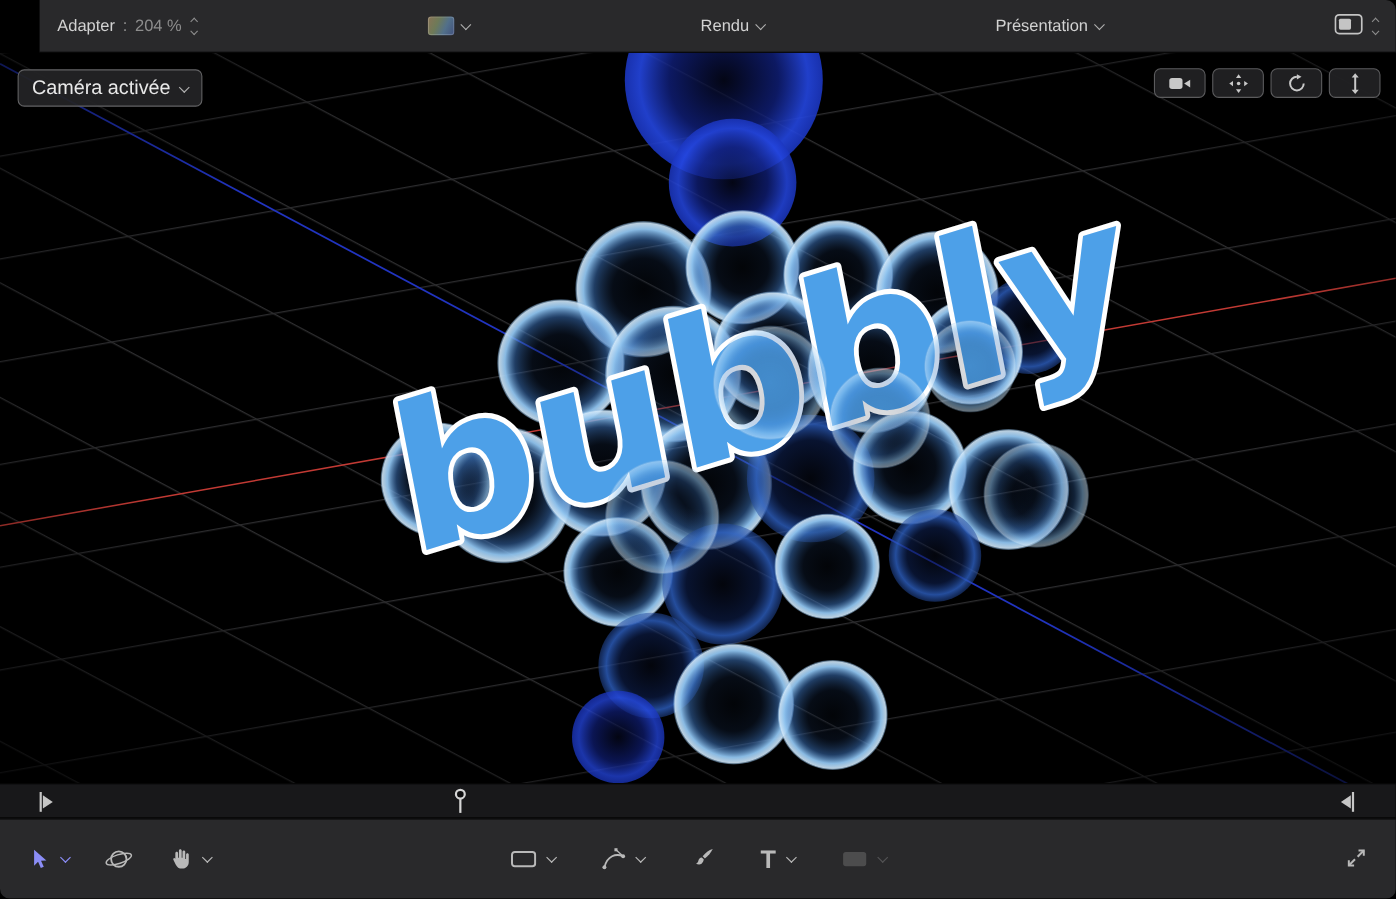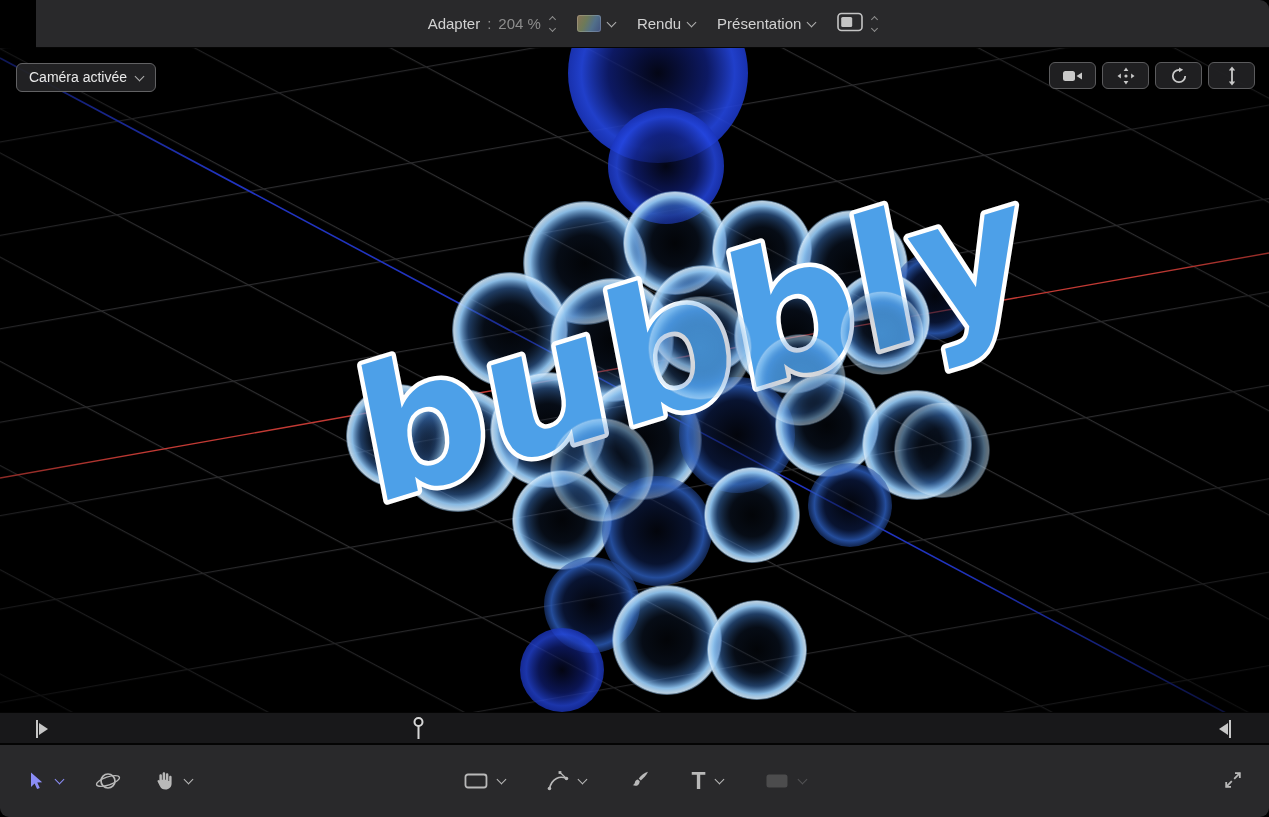--- a/index.html
+++ b/index.html
@@ -4,21 +4,21 @@
 <style>
   * { box-sizing: border-box; margin: 0; padding: 0; }
   html, body { width: 1269px; height: 817px; background: #000; }
   body { font-family: "Liberation Sans", "DejaVu Sans", sans-serif; }
 
   .app { width: 1269px; height: 817px; display: flex; flex-direction: column;
          background: #000; border-radius: 9px; overflow: hidden; }
 
   
   .top-toolbar { flex: 0 0 48px; background: #29292b; border-bottom: 1px solid #050505;
-                 display: flex; align-items: center; justify-content: center;
+                 display: flex; align-items: center; justify-content: space-between;
                  gap: 22px; padding: 0 16px; margin-left: 36px; }
   .tt-group { display: flex; align-items: center; gap: 7px; color: #d2d2d2;
               font-size: 15px; cursor: default; background: none; border: none; }
   .dim { color: #8d8d8d; }
   .chev { display: inline-block; width: 7px; height: 7px;
           border-right: 1.6px solid currentColor; border-bottom: 1.6px solid currentColor;
           transform: rotate(45deg); margin-top: -4px; }
   .chev-c { color: #b0b0b0; line-height: 0; }
   .stepper { display: flex; flex-direction: column; align-items: center; gap: 4px;
              color: #8d8d8d; margin-left: 2px; }
@@ -29,21 +29,21 @@
   .swatch { width: 24px; height: 17px; border-radius: 3px;
             background: linear-gradient(115deg, #8a7356 0%, #6e7a58 35%, #52708a 65%, #41517e 100%);
             box-shadow: inset 0 0 0 1px rgba(255,255,255,0.18); }
 
   
   .canvas-area { position: relative; flex: 1 1 auto; background: #000; overflow: hidden; }
   .scene { position: absolute; inset: 0; width: 100%; height: 100%; display: block; }
 
   .camera-toggle { position: absolute; top: 15px; left: 16px; display: flex; align-items: center;
                    gap: 9px; background: rgba(36,36,38,0.92); border: 1px solid #626264;
-                   border-radius: 6px; color: #e9e9e9; font-size: 14px; padding: 5px 12px 6px;
+                   border-radius: 6px; color: #e9e9e9; font-size: 18px; padding: 5px 12px 6px;
                    cursor: default; }
   .cam-controls { position: absolute; top: 14px; right: 14px; display: flex; gap: 6px; }
   .cam-btn { width: 47px; height: 27px; display: flex; align-items: center; justify-content: center;
              background: rgba(34,34,36,0.92); border: 1px solid #5b5b5d; border-radius: 6px;
              color: #c9c9c9; cursor: default; }
   .cam-btn svg { display: block; }
 
   
   .scrubber { flex: 0 0 32px; position: relative; background: #18181a;
               border-top: 1px solid #040404; border-bottom: 1px solid #040404; }

